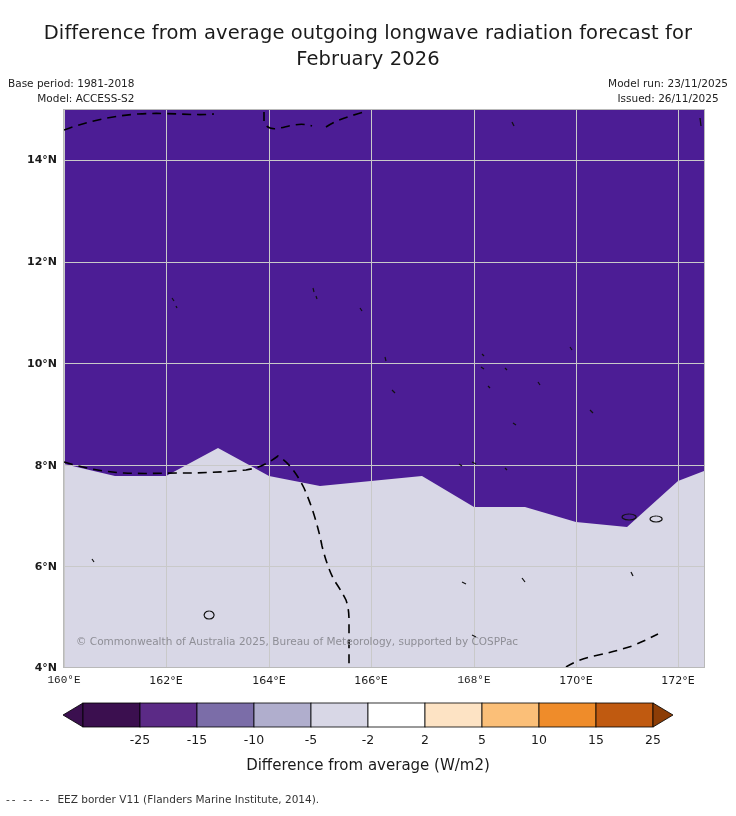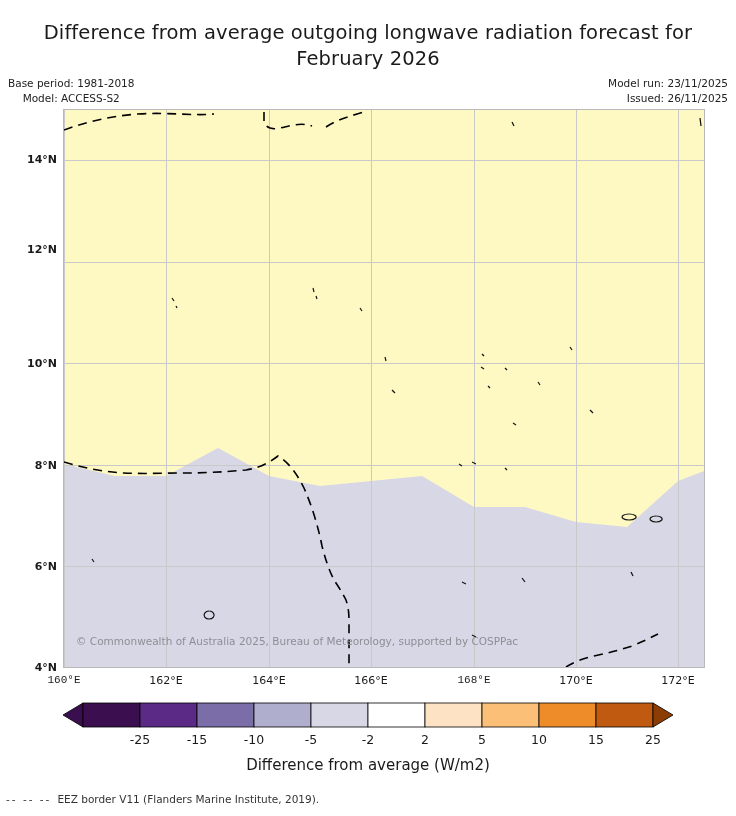--- a/index.html
+++ b/index.html
@@ -32,46 +32,46 @@
     letter-spacing: 0.1px;
   }
   
   .meta-left {
     position: absolute;
     left: 8px;
     top: 76px;
     font-size: 10.5px;
     line-height: 15px;
     color: #222222;
-    text-align: center;
+    text-align: right;
   }
   .meta-right {
     position: absolute;
     right: 8px;
     top: 76px;
     font-size: 10.5px;
     line-height: 15px;
     color: #222222;
-    text-align: right;
+    text-align: center;
   }
   
   .plot-wrap {
     position: absolute;
     left: 63px;
     top: 109px;
     width: 642px;
     height: 559px;
   }
   .plot-frame {
     position: absolute;
     inset: 0;
     border: 1px solid #b9b9b9;
     box-sizing: border-box;
     overflow: hidden;
-    background: #fef9c3;
+    background: #4c1d95;
   }
   .plot-svg {
     position: absolute;
     left: 0;
     top: 0;
   }
   .ytick {
     position: absolute;
     right: 100%;
     margin-right: 6px;
@@ -227,21 +227,21 @@
           <path d="M592,406 a6,3 0 1,0 0.2,0"></path>
           <path d="M567,462 l2,4"></path>
           <path d="M408,525 l4,2"></path>
         </g>
       </svg>
 
       <div class="credit">© Commonwealth of Australia 2025, Bureau of Meteorology, supported by COSPPac</div>
     </div>
 
     <div class="ytick" style="top: 50px;">14°N</div>
-    <div class="ytick" style="top: 140px;">12°N</div>
+    <div class="ytick" style="top: 152px;">12°N</div>
     <div class="ytick" style="top: 254px;">10°N</div>
     <div class="ytick" style="top: 356px;">8°N</div>
     <div class="ytick" style="top: 457px;">6°N</div>
     <div class="ytick" style="top: 558px;">4°N</div>
 
     <div class="xtick" style="left: 1px; font-family: Liberation Mono, monospace;">160°E</div>
     <div class="xtick" style="left: 103px;">162°E</div>
     <div class="xtick" style="left: 206px;">164°E</div>
     <div class="xtick" style="left: 308px;">166°E</div>
     <div class="xtick" style="left: 411px; font-family: Liberation Mono, monospace;">168°E</div>
@@ -277,16 +277,16 @@
       <span style="left: 476px;">10</span>
       <span style="left: 533px;">15</span>
       <span style="left: 590px;">25</span>
     </div>
   </div>
 
   <div class="cbar-label">Difference from average (W/m2)</div>
 
   <div class="footer">
     <span class="footer-dashes">--  --  --</span>
-    <span>EEZ border V11 (Flanders Marine Institute, 2019).</span>
+    <span>EEZ border V11 (Flanders Marine Institute, 2014).</span>
   </div>
 
 </div>
 
 </body></html>

